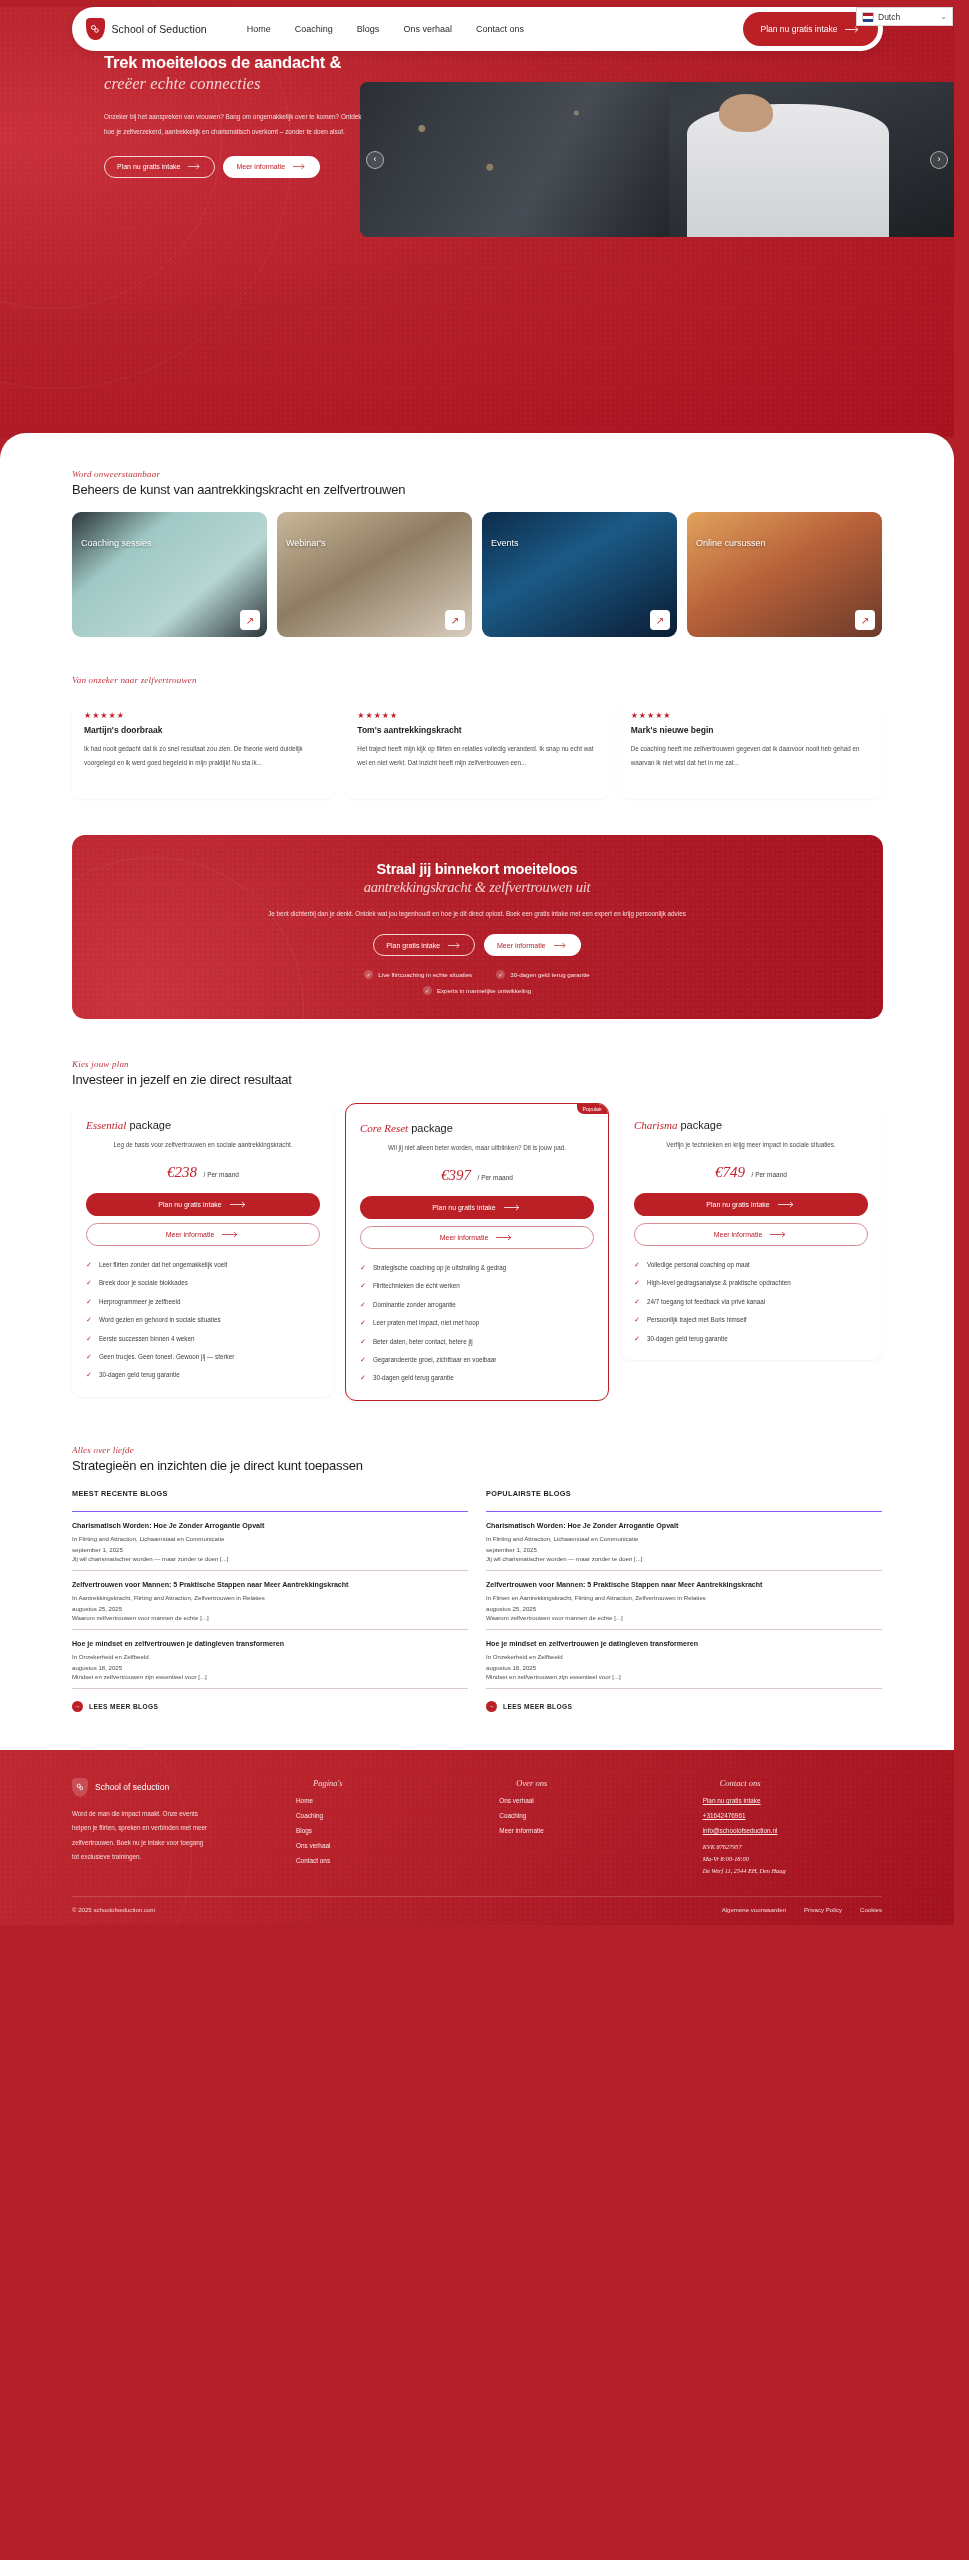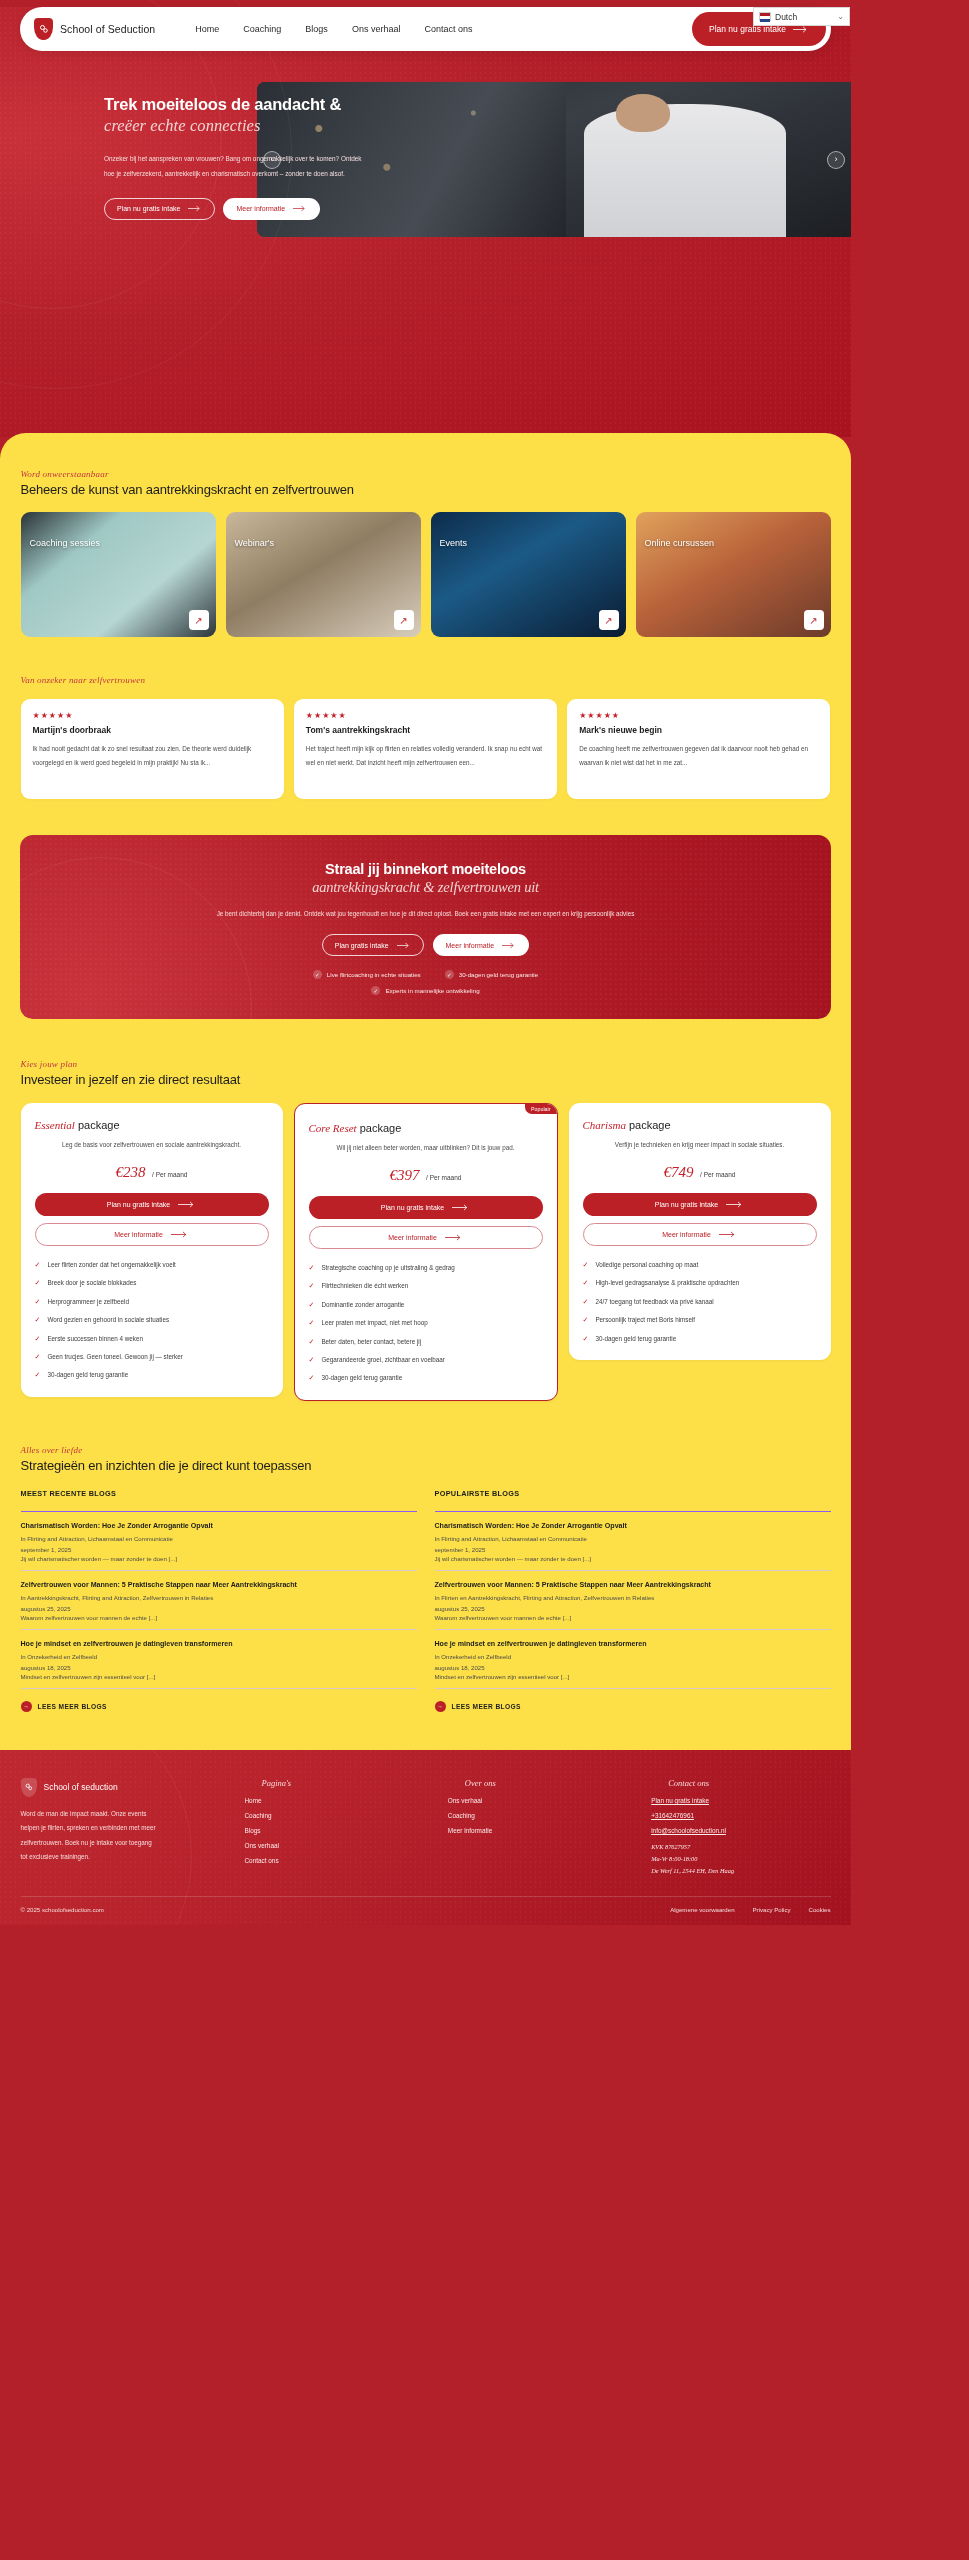--- a/index.html
+++ b/index.html
@@ -4,21 +4,21 @@
 <title>School of Seduction</title>
 <style>
   *{box-sizing:border-box;margin:0;padding:0;}
   html,body{width:969px;}
   body{
     font-family:"Liberation Sans", sans-serif;
     background:#b4202a;
     width:969px;
     overflow-x:hidden;
   }
-  .page{width:851px;position:relative;}
+  .page{width:954px;position:relative;}
 
   
   .hero-band{
     position:relative;
     background:
       radial-gradient(circle at 8% 22%, rgba(255,255,255,0.055) 0 1px, transparent 1px) 0 0/5px 5px,
       radial-gradient(ellipse at 0% 30%, #c9303a 0%, #b4202a 45%, #a8121f 100%);
     padding-bottom:30px;
     min-height:430px;
   }
@@ -75,21 +75,20 @@
     font-size:8.5px;font-family:inherit;
     display:flex;align-items:center;gap:7px;cursor:pointer;white-space:nowrap;
   }
   .arrow{display:inline-block;}
   .arrow svg{display:block;}
 
   
   .hero-inner{
     position:relative;z-index:5;
     display:flex;align-items:flex-start;
-    padding-top:42px;
   }
   .hero-copy{width:470px;padding-left:104px;}
   .hero-h1{
     font-size:16.5px;color:#fff;font-weight:600;letter-spacing:-.2px;line-height:1.35;
   }
   .hero-h1-italic{
     display:block;
     font-family:"Liberation Serif", serif;
     font-style:italic;font-weight:400;
     color:#f3d4d4;font-size:16.5px;letter-spacing:.1px;
@@ -137,21 +136,21 @@
     border:1px solid rgba(255,255,255,.55);background:rgba(255,255,255,.12);
     color:#fff;font-size:9px;line-height:1;
     display:flex;align-items:center;justify-content:center;cursor:pointer;z-index:9;
   }
   .carousel-prev{left:6px;}
   .carousel-next{right:6px;}
 
   
   .sheet{
     position:relative;z-index:6;
-    background:#fde047;
+    background:#ffffff;
     border-radius:26px 26px 0 0;
     padding:36px 0 0 0;
     margin-top:-4px;
   }
   .wrap{width:810px;margin:0 auto;}
   .eyebrow{
     font-family:"Liberation Serif", serif;font-style:italic;
     font-size:9px;color:#c23640;letter-spacing:.2px;
   }
   .sec-title{

